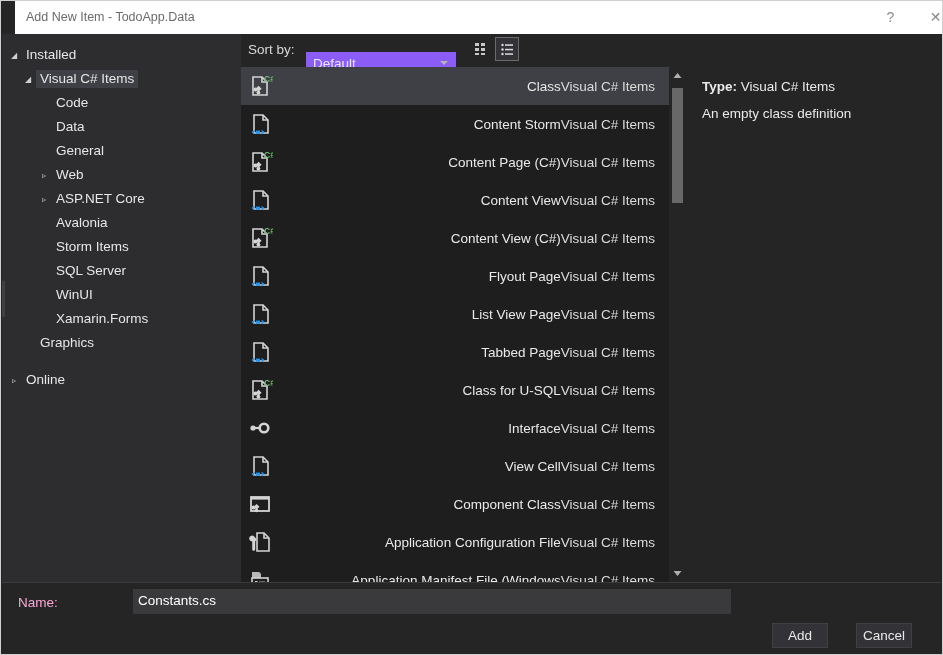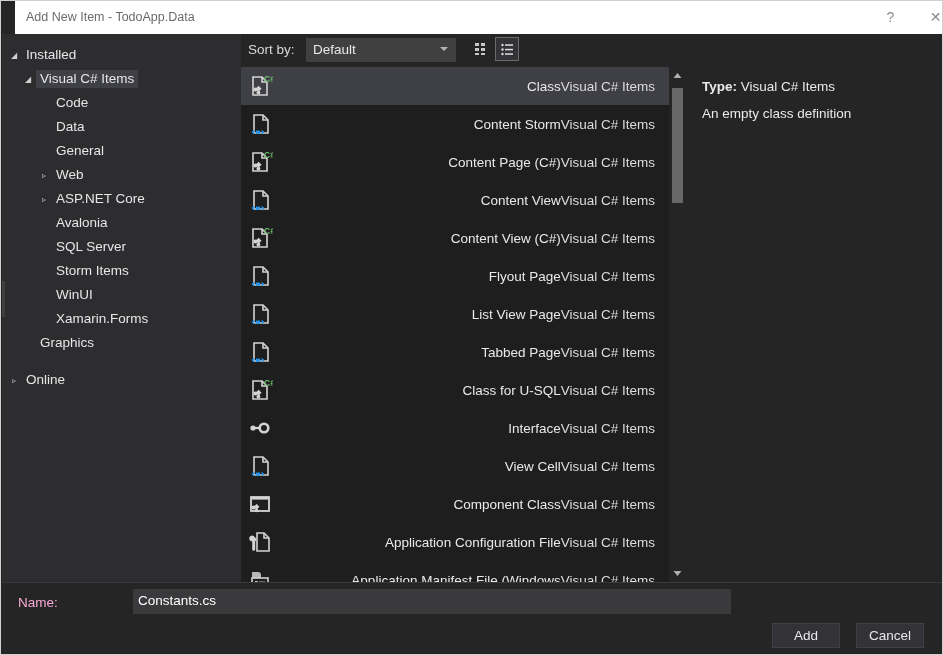--- a/index.html
+++ b/index.html
@@ -105,24 +105,24 @@
     background: #252526;
   }
   .sortby-label {
     position: absolute;
     left: 7px; top: 8px;
     font-size: 13.5px;
     color: #d8d8d8;
   }
   .sortby-select {
     position: absolute;
-    left: 65px; top: 4px;
+    left: 65px; top: 18px;
     width: 150px;
     height: 24px;
-    background: #404040;
+    background: #8b5cf6;
     border: none;
   }
   .sortby-select .val {
     position: absolute;
     left: 7px; top: 4px;
     font-size: 13.5px;
     color: #e8e8e8;
   }
   .sortby-select .arrow {
     position: absolute;
@@ -300,21 +300,21 @@
   }
   .name-input .val {
     position: absolute;
     left: 5px; top: 4px;
     font-size: 13.5px;
     color: #ffffff;
   }
   .btn {
     position: absolute;
     top: 40px;
-    width: 68px;
+    width: 56px;
     height: 25px;
     background: #333337;
     border: 1px solid #3f3f46;
     box-sizing: border-box;
     display: flex;
     align-items: center;
     justify-content: center;
     font-size: 13.5px;
     color: #e8e8e8;
   }
@@ -366,25 +366,25 @@
         <div class="tree-node lvl2">
           <span class="twisty">▹</span>
           <span class="lbl">ASP.NET Core</span>
         </div>
         <div class="tree-node lvl2">
           <span class="twisty"></span>
           <span class="lbl">Avalonia</span>
         </div>
         <div class="tree-node lvl2">
           <span class="twisty"></span>
+          <span class="lbl">Storm Items</span>
+        </div>
+        <div class="tree-node lvl2">
+          <span class="twisty"></span>
           <span class="lbl">SQL Server</span>
-        </div>
-        <div class="tree-node lvl2">
-          <span class="twisty"></span>
-          <span class="lbl">Storm Items</span>
         </div>
         <div class="tree-node lvl2">
           <span class="twisty"></span>
           <span class="lbl">WinUI</span>
         </div>
         <div class="tree-node lvl2">
           <span class="twisty"></span>
           <span class="lbl">Xamarin.Forms</span>
         </div>
         <div class="tree-node lvl1">

